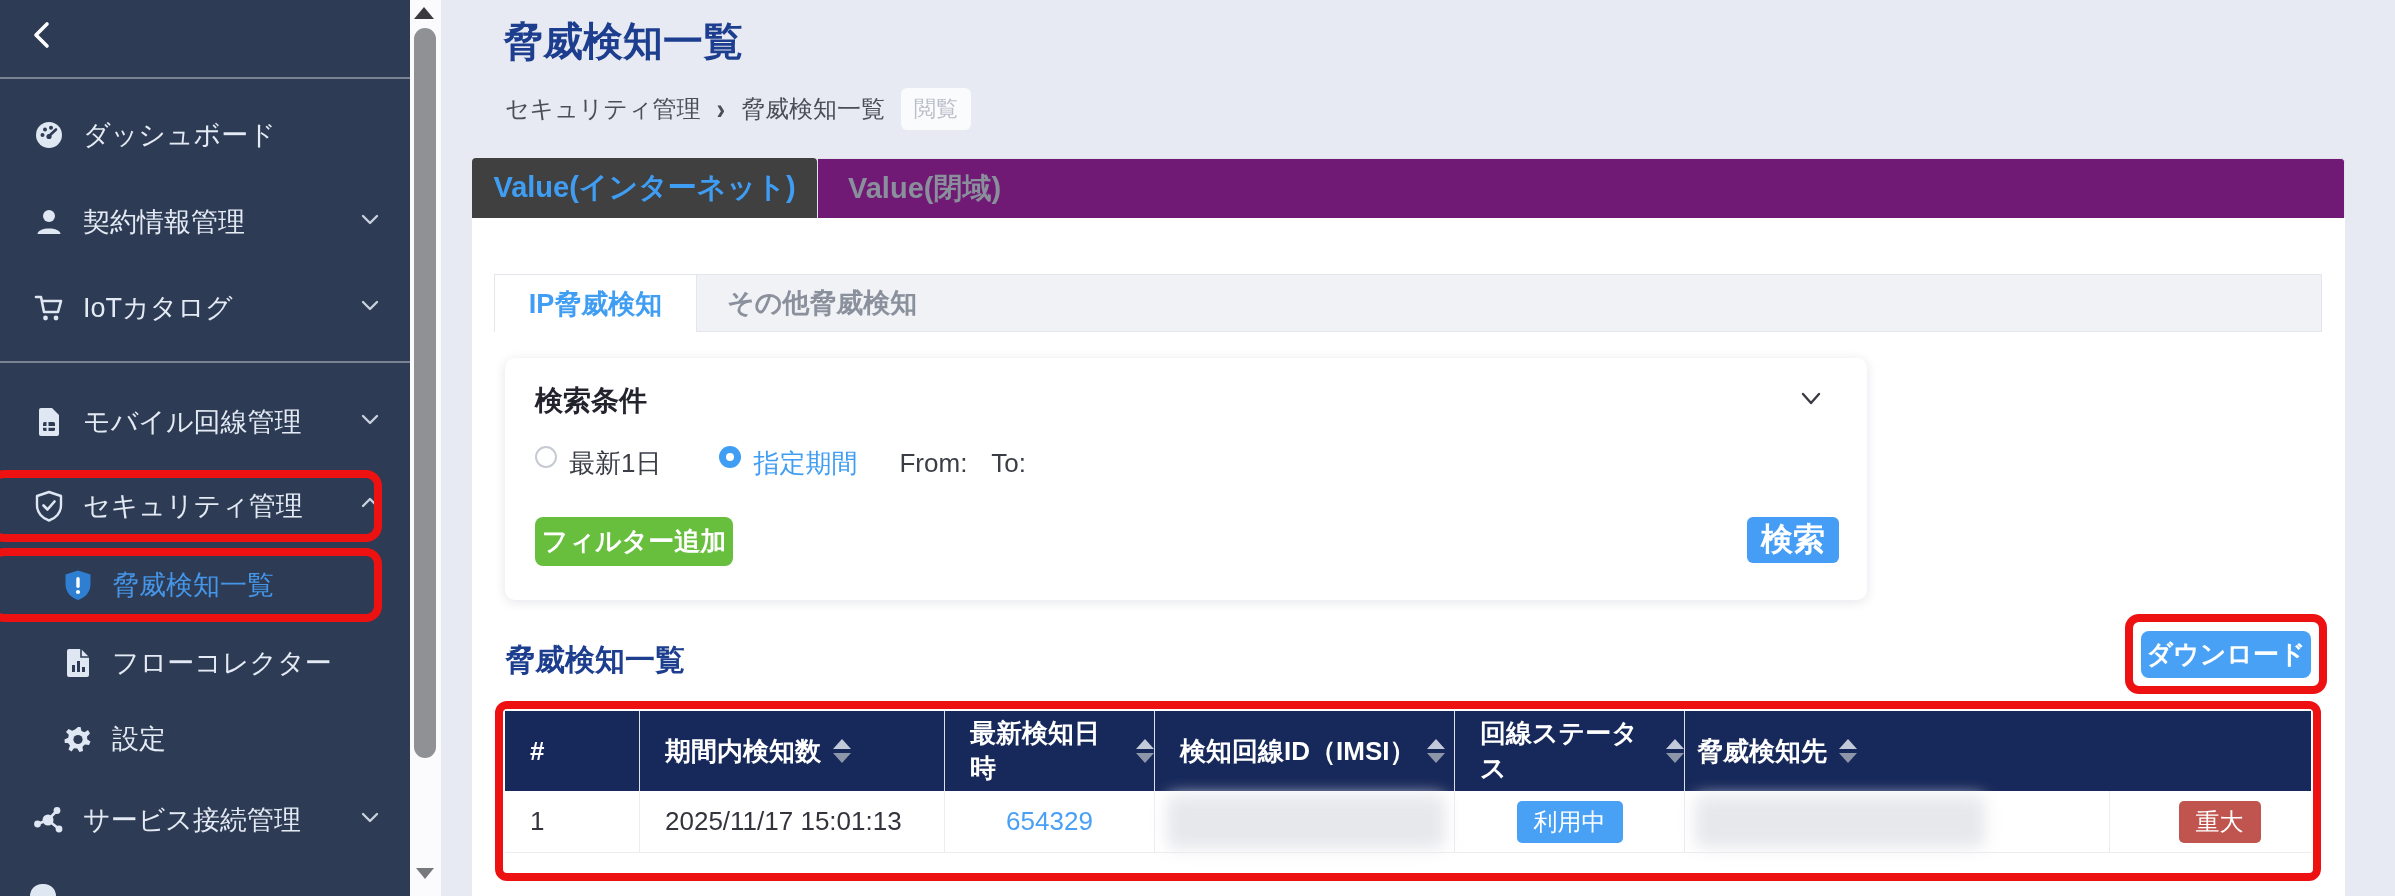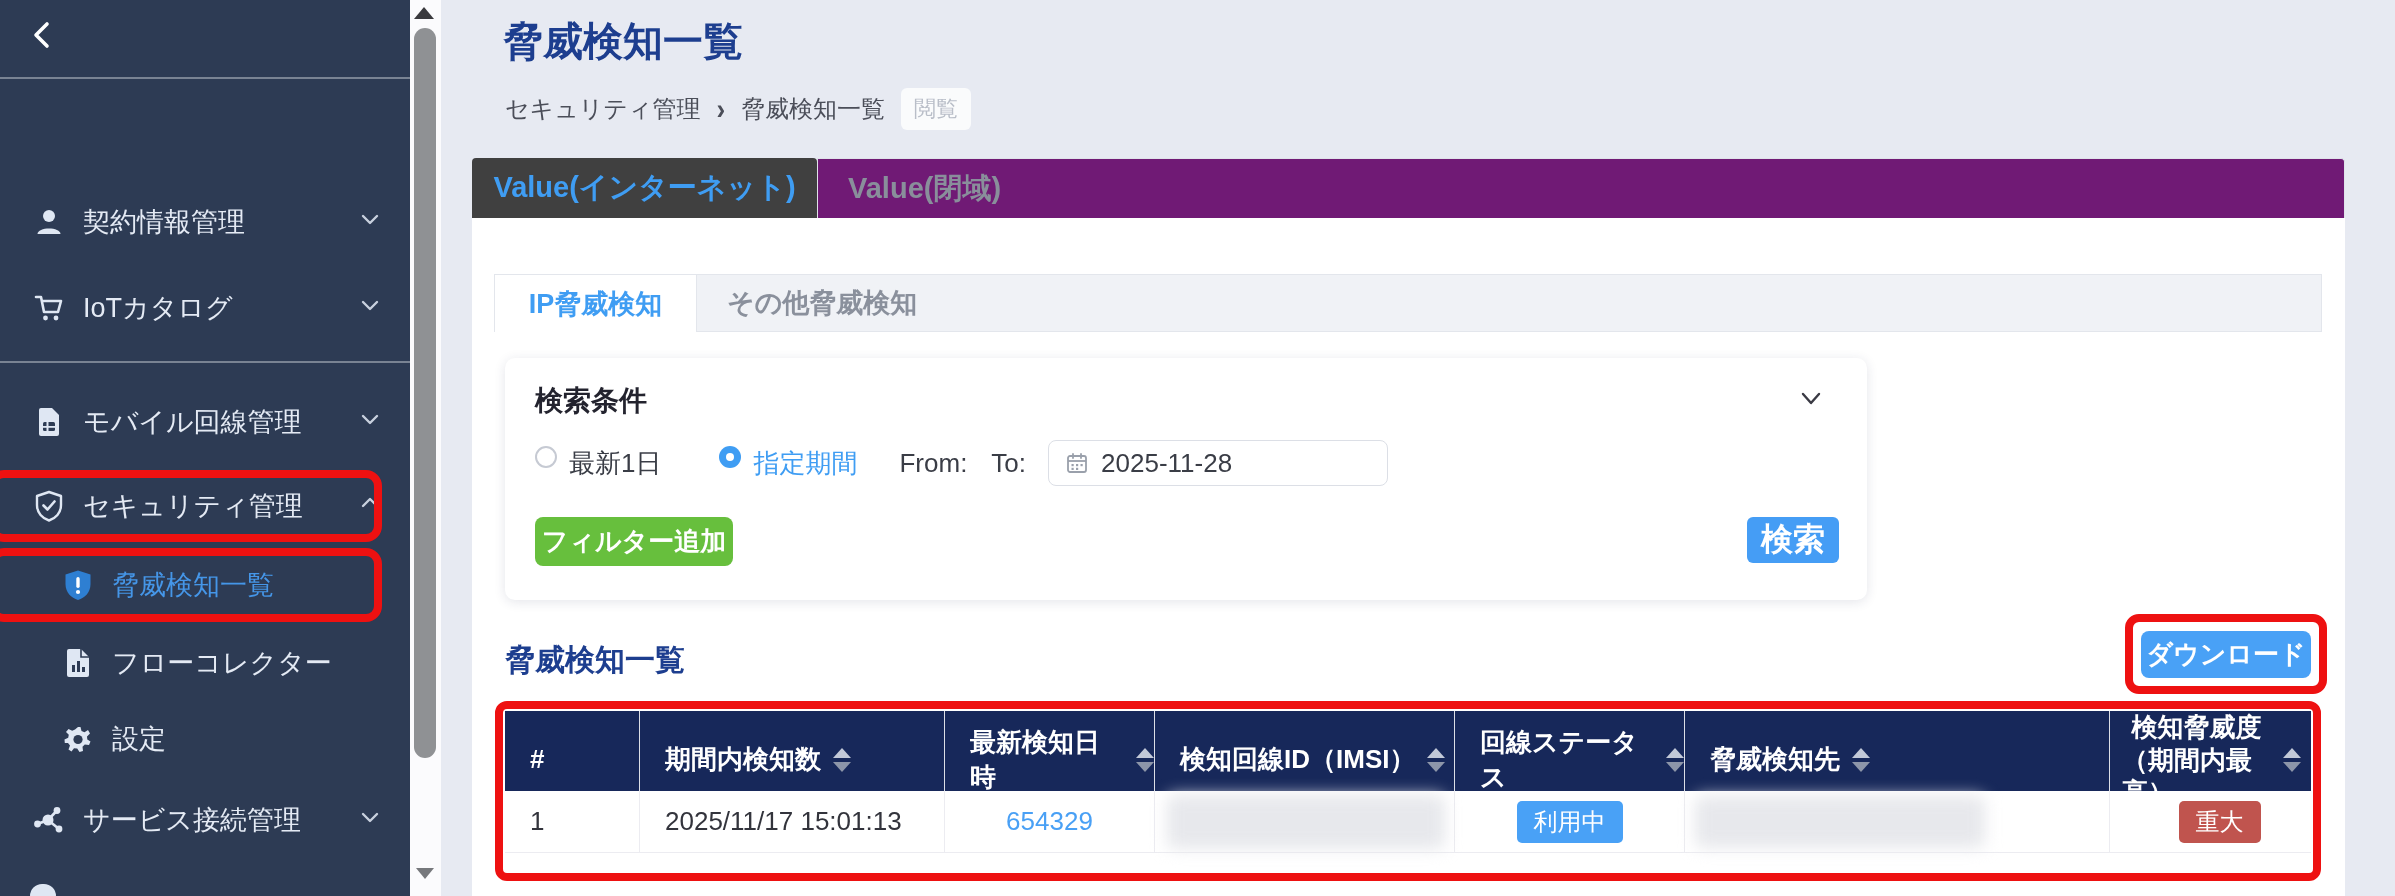--- a/index.html
+++ b/index.html
@@ -141,20 +141,33 @@
 <body>
 
 <div class="abs sidebar">
   <div class="abs side-collapse">
     <svg width="34" height="34" viewBox="0 0 34 34">
       <polyline points="21,6 10,17 21,28" fill="none" stroke="#ffffff" stroke-width="3.6" stroke-linecap="round" stroke-linejoin="round"></polyline>
     </svg>
   </div>
   <div class="abs side-divider" style="top:77px;"></div>
 
+  <div class="abs side-item" style="top:107px;">
+    <span class="icon-wrap">
+      <svg width="30" height="30" viewBox="0 0 30 30">
+          <circle cx="15" cy="15" r="13" fill="#dfe7f3"></circle>
+          <circle cx="8.5" cy="15" r="2" fill="#2d3b54"></circle>
+          <circle cx="11" cy="9.5" r="2" fill="#2d3b54"></circle>
+          <circle cx="17" cy="7.8" r="2" fill="#2d3b54"></circle>
+          <path d="M15 16 L22 9.5" stroke="#2d3b54" stroke-width="2.6" stroke-linecap="round"></path>
+          <circle cx="15" cy="16.5" r="2.6" fill="#2d3b54"></circle>
+        </svg>
+    </span>
+    <span>ダッシュボード</span>
+  </div>
 
   <div class="abs side-item" style="top:194px;">
     <span class="icon-wrap">
       <svg width="30" height="30" viewBox="0 0 30 30">
           <circle cx="15" cy="9" r="6" fill="#dfe7f3"></circle>
           <path d="M3.5 27 C3.5 19.5 26.5 19.5 26.5 27 Z" fill="#dfe7f3"></path>
         </svg>
     </span>
     <span>契約情報管理</span>
     <span class="chev">
@@ -307,33 +320,20 @@
     <div class="radio-group" style="margin-right:58px;">
       <span class="radio-circle"></span>
       <span class="radio-label">最新1日</span>
     </div>
     <div class="radio-group" style="margin-right:42px;">
       <span class="radio-circle checked"></span>
       <span class="radio-label sel">指定期間</span>
     </div>
     <span class="field-label" style="margin-right:24px;">From:</span>
     <span class="field-label" style="margin-right:22px;">To:</span>
-    <div class="date-input" style="width:340px;">
-      <svg width="24" height="24" viewBox="0 0 24 24">
-          <rect x="3" y="5" width="18" height="16" rx="2" fill="none" stroke="#9aa0ab" stroke-width="1.8"></rect>
-          <path d="M3 10 H21" stroke="#9aa0ab" stroke-width="1.8"></path>
-          <path d="M8 3 V7 M16 3 V7" stroke="#9aa0ab" stroke-width="1.8" stroke-linecap="round"></path>
-          <rect x="6.5" y="13" width="2.2" height="2.2" fill="#9aa0ab"></rect>
-          <rect x="11" y="13" width="2.2" height="2.2" fill="#9aa0ab"></rect>
-          <rect x="15.5" y="13" width="2.2" height="2.2" fill="#9aa0ab"></rect>
-          <rect x="6.5" y="16.8" width="2.2" height="2.2" fill="#9aa0ab"></rect>
-          <rect x="11" y="16.8" width="2.2" height="2.2" fill="#9aa0ab"></rect>
-        </svg>
-      <span>2025-11-28</span>
-    </div>
   </div>
   <div class="btn btn-green">フィルター追加</div>
   <div class="btn btn-blue-search">検索</div>
 </div>
 
 <div class="abs list-heading">脅威検知一覧</div>
 <div class="abs anno download-anno"></div>
 <div class="abs btn btn-download">ダウンロード</div>
 
 <div class="abs anno table-anno"></div>
@@ -370,30 +370,20 @@
           <span class="down"></span>
         </span>
     </div>
     <div class="th">
       <span>脅威検知先</span>
       <span class="sort">
           <span class="up"></span>
           <span class="down"></span>
         </span>
     </div>
-    <div class="th">
-      <span class="th-lines" style="flex:1;">
-        <span>検知脅威度</span>
-        <span>（期間内最高）</span>
-      </span>
-      <span class="sort" style="margin-right:10px;">
-          <span class="up"></span>
-          <span class="down"></span>
-        </span>
-    </div>
   </div>
   <div class="trow">
     <div class="td">
       <span>1</span>
     </div>
     <div class="td">
       <span>2025/11/17 15:01:13</span>
     </div>
     <div class="td center">
       <span class="cell-link">654329</span>

